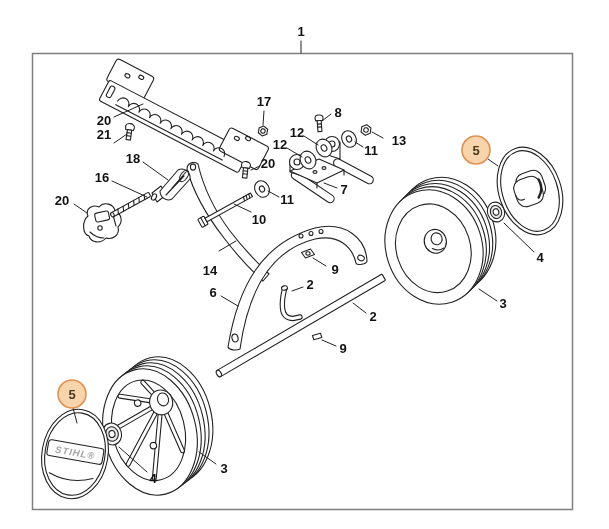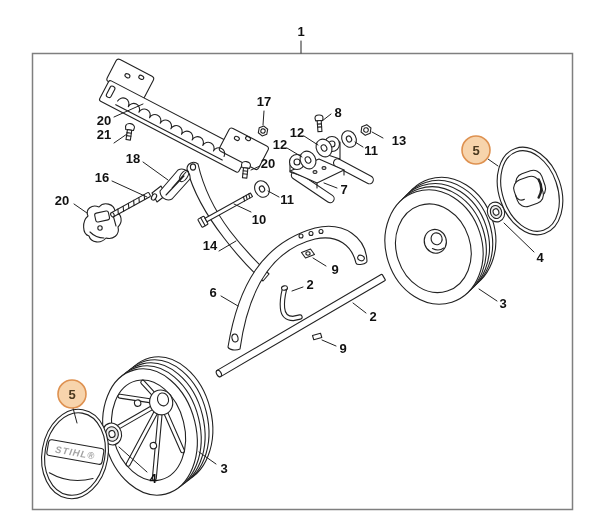--- a/index.html
+++ b/index.html
@@ -276,21 +276,21 @@
   <div class="lbl" style="left:264px;top:101px">17</div>
   <div class="lbl" style="left:338px;top:112px">8</div>
   <div class="lbl" style="left:297px;top:132px">12</div>
   <div class="lbl" style="left:280px;top:144px">12</div>
   <div class="lbl" style="left:399px;top:140px">13</div>
   <div class="lbl" style="left:371px;top:150px">11</div>
   <div class="lbl" style="left:268px;top:163px">20</div>
   <div class="lbl" style="left:287px;top:199px">11</div>
   <div class="lbl" style="left:259px;top:219px">10</div>
   <div class="lbl" style="left:344px;top:189px">7</div>
-  <div class="lbl" style="left:210px;top:245px">14</div>
+  <div class="lbl" style="left:210px;top:270px">14</div>
   <div class="lbl" style="left:213px;top:292px">6</div>
   <div class="lbl" style="left:335px;top:269px">9</div>
   <div class="lbl" style="left:310px;top:284px">2</div>
   <div class="lbl" style="left:373px;top:316px">2</div>
   <div class="lbl" style="left:343px;top:348px">9</div>
   <div class="lbl" style="left:540px;top:257px">4</div>
   <div class="lbl" style="left:503px;top:303px">3</div>
   <div class="lbl" style="left:153px;top:478px">4</div>
   <div class="lbl" style="left:224px;top:468px">3</div>
 

